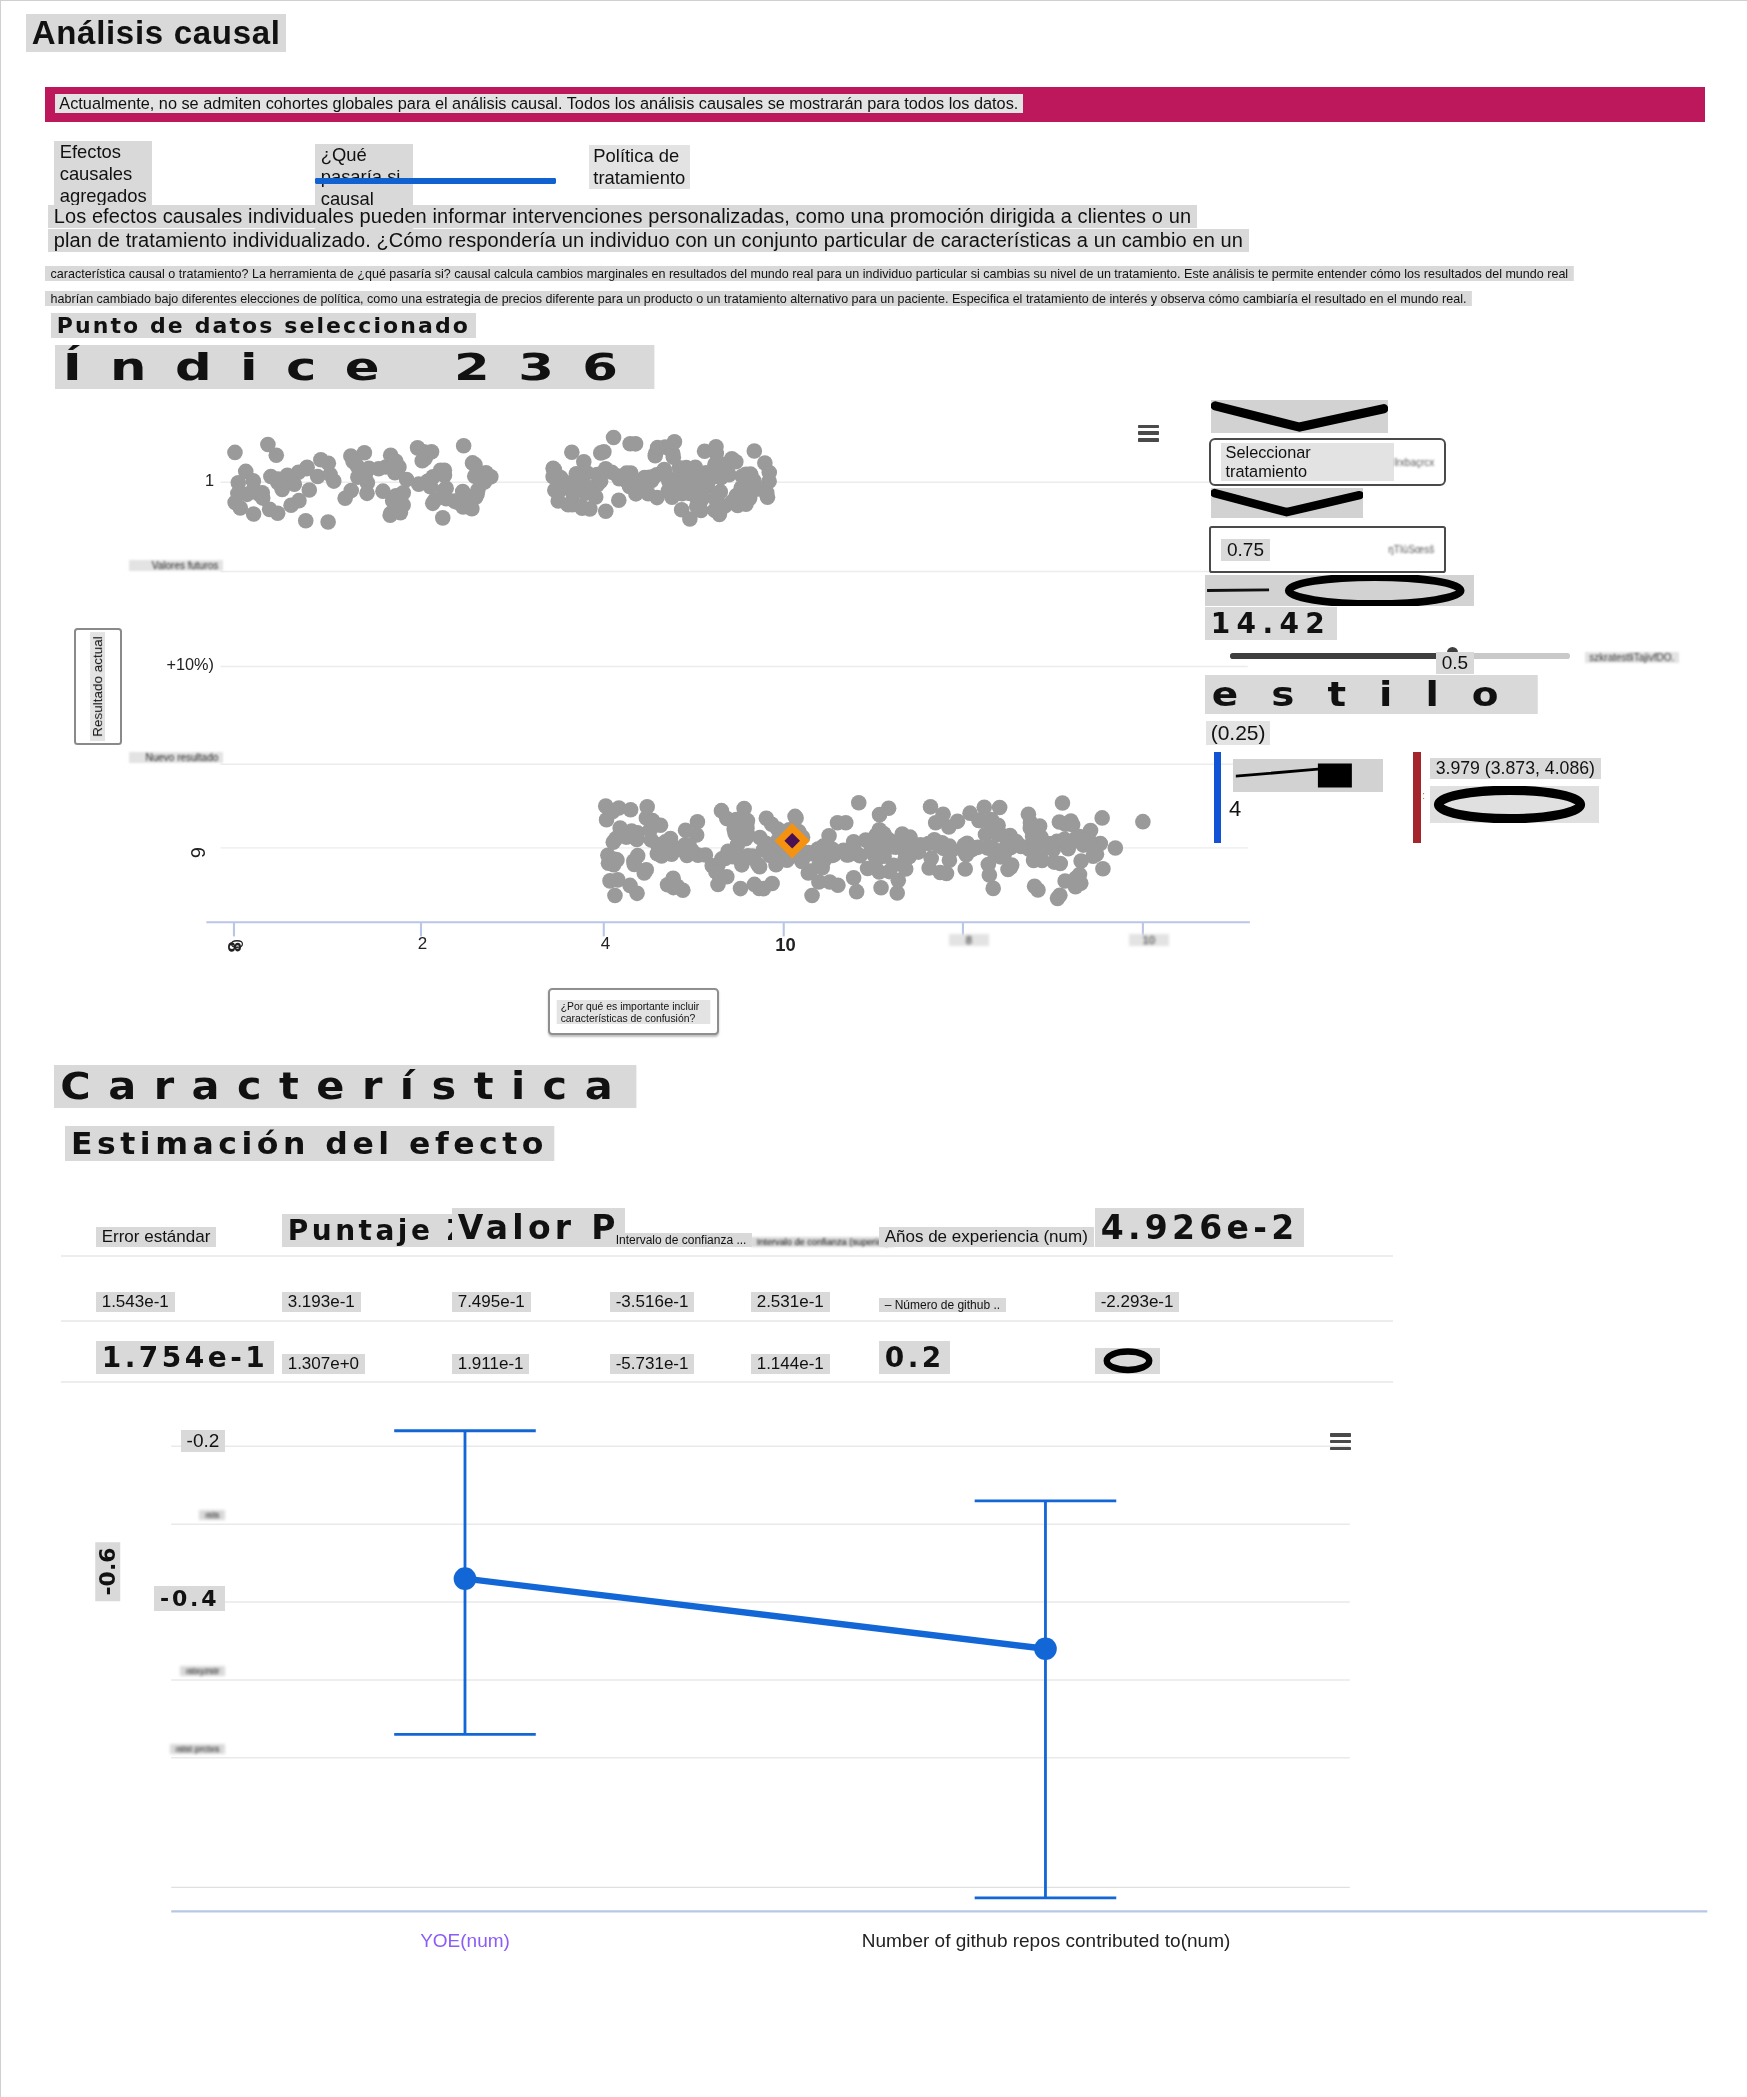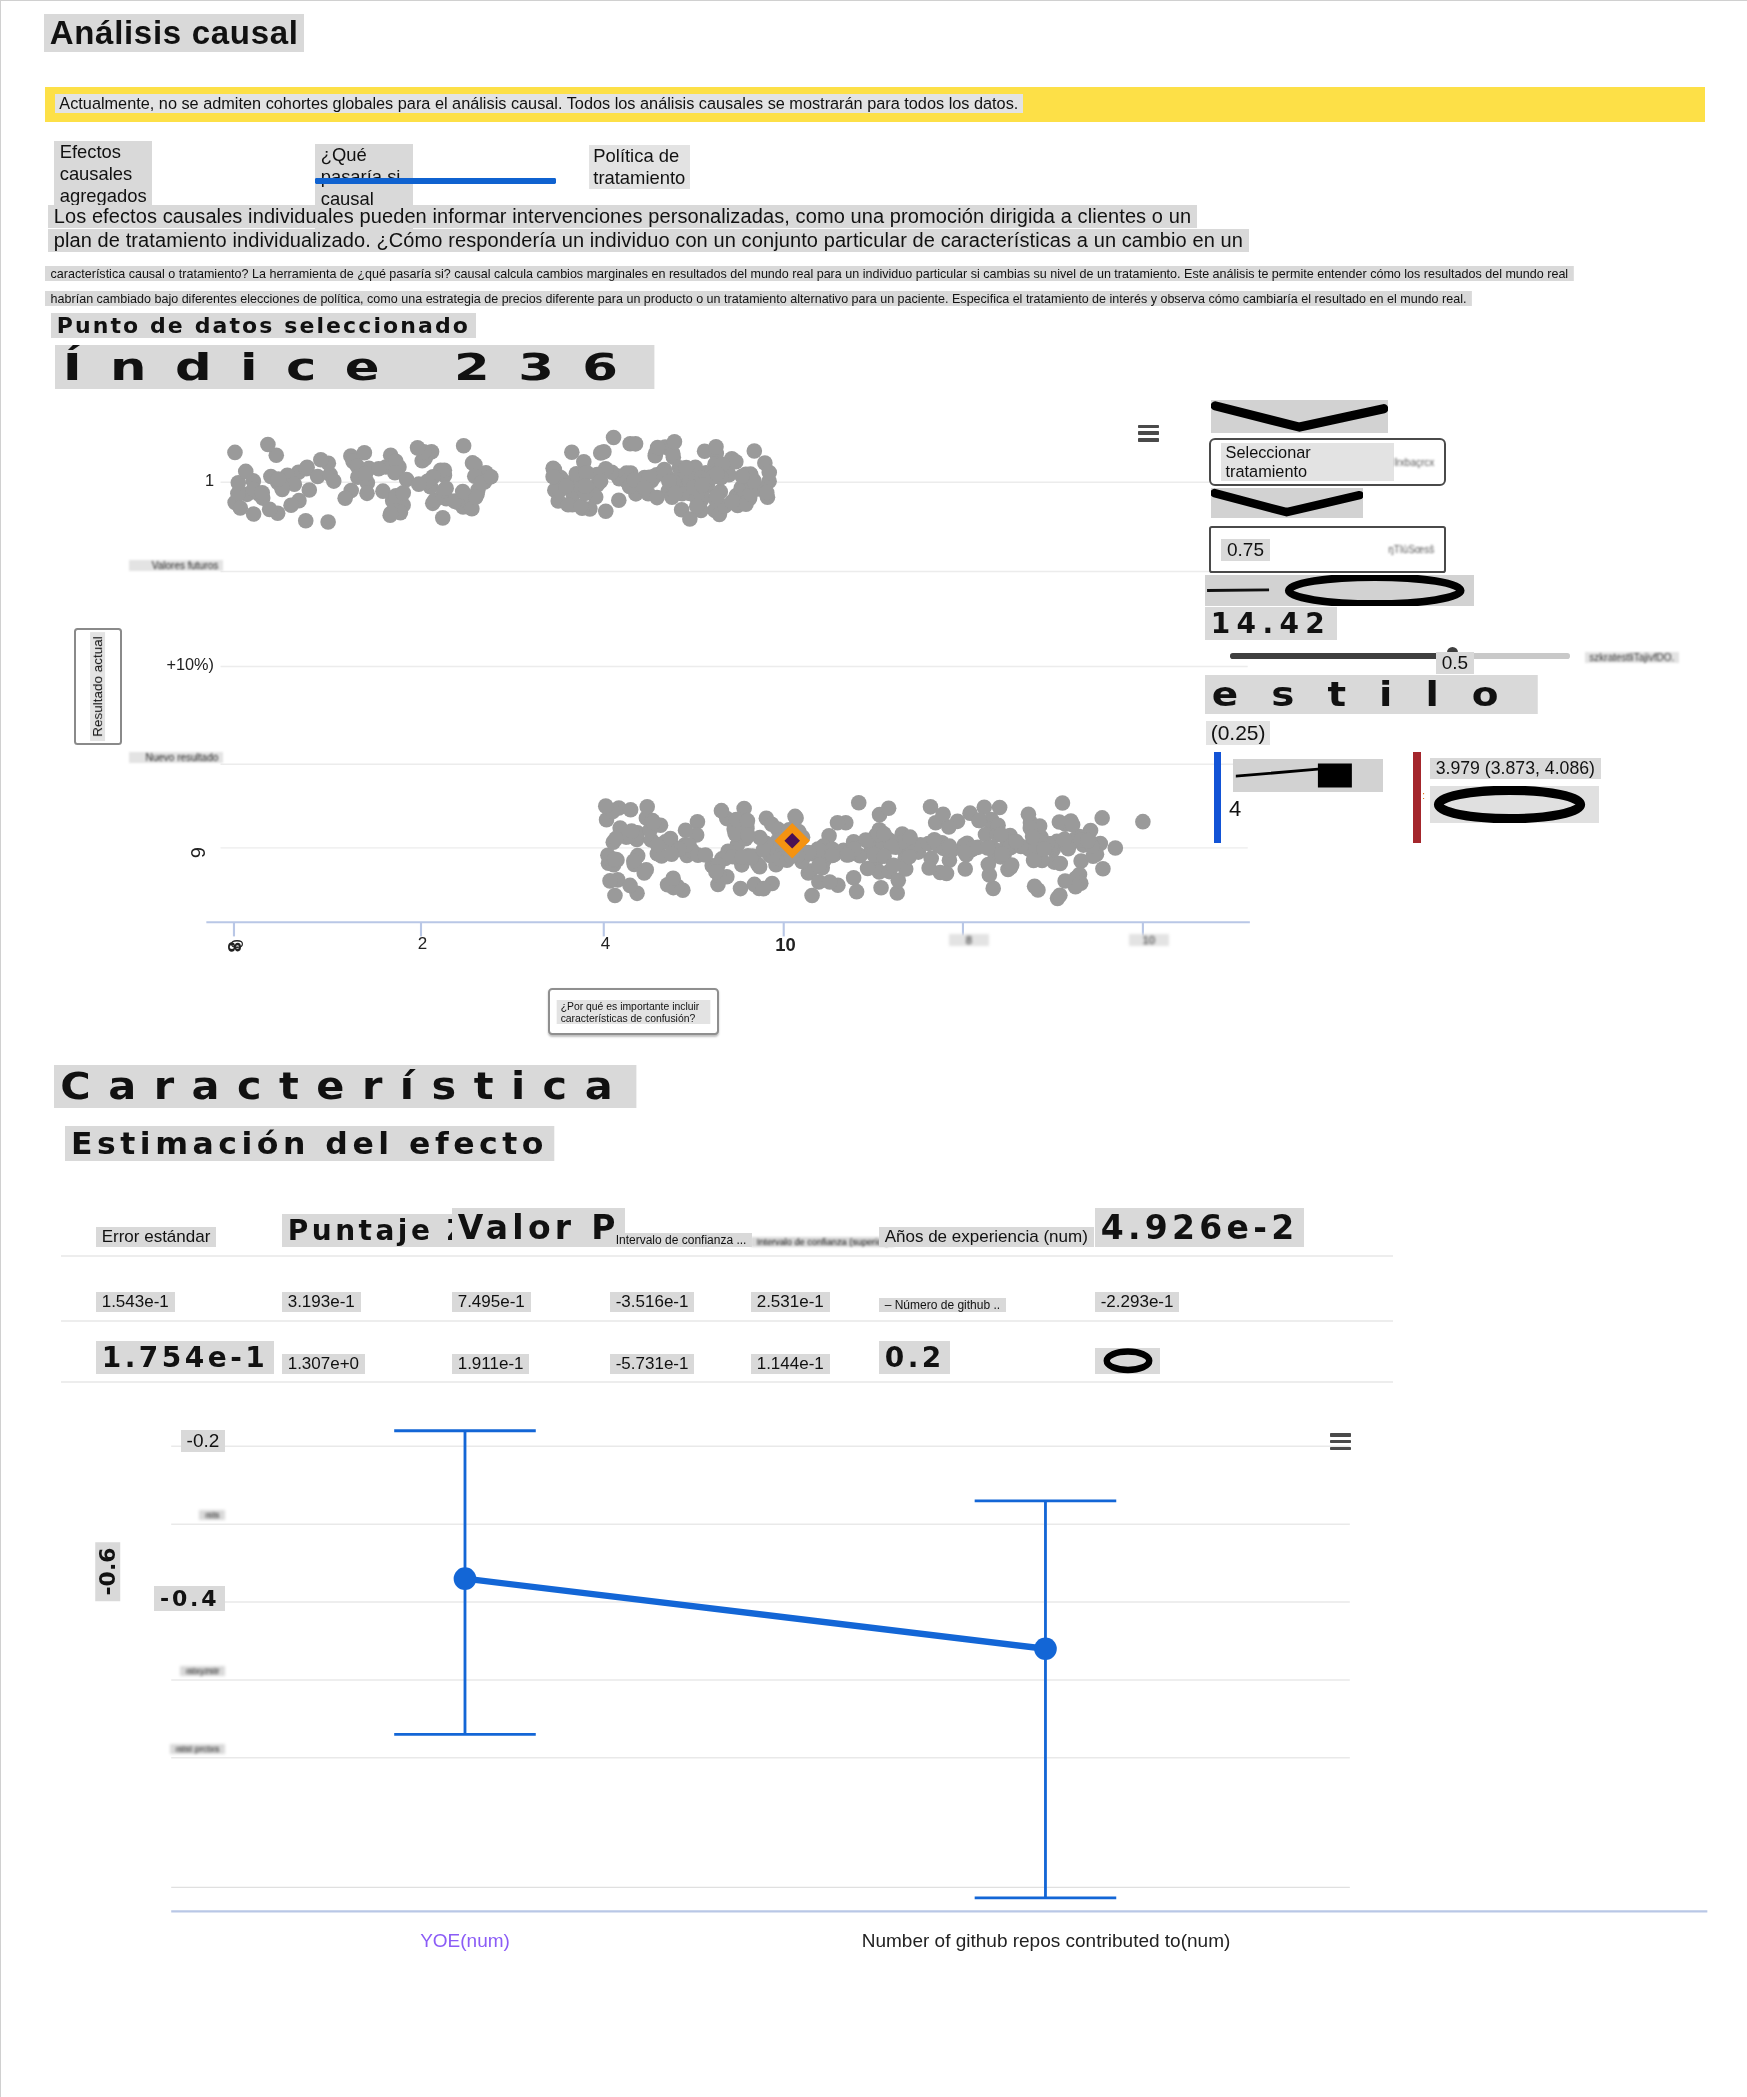--- a/index.html
+++ b/index.html
@@ -5,21 +5,21 @@
   html,body{margin:0;padding:0;background:#fff;}
   #page{position:relative;width:1748px;height:2097px;background:#fff;border:0.7px solid #d0d0d0;
         font-family:"Liberation Sans",sans-serif;color:#111;overflow:hidden;}
   .abs{position:absolute;}
   .hl{background:#d9d9d9;padding:0 5.7px;display:inline-block;}
   .hl2{background:#e3e3e3;padding:0 4.3px;display:inline-block;}
   .blur1{filter:blur(0.7px);}
   .blur2{filter:blur(1.3px);}
   .blur3{filter:blur(1.8px);}
   .title{font-size:33px;font-weight:bold;letter-spacing:0.7px;}
-  .notice-bar{background:#fde047;}
+  .notice-bar{background:#be185d;}
   .notice-text{font-size:16.3px;}
   .tab{font-size:18.4px;cursor:pointer;}
   .tab-underline{background:#0f62d0;height:5.7px;border-radius:1.4px;}
   .para-lg{font-size:20px;letter-spacing:0.1px;white-space:nowrap;}
   .para-sm{font-size:12.8px;white-space:nowrap;transform:scaleX(.98);transform-origin:left;}
   .h-selected{font-size:22px;font-weight:bold;font-family:"DejaVu Sans",sans-serif;letter-spacing:2.1px;}
   .h-index{font-size:38px;font-weight:bold;font-family:"DejaVu Sans",sans-serif;letter-spacing:21px;transform:scaleX(1.35);transform-origin:left;}
   .h-carac{font-size:37px;font-weight:bold;font-family:"DejaVu Sans",sans-serif;letter-spacing:15.6px;transform:scaleX(1.12);transform-origin:left;}
   .h-estim{font-size:30px;font-weight:bold;font-family:"DejaVu Sans",sans-serif;letter-spacing:4.3px;transform:scaleX(1.05);transform-origin:left;}
   .ytick{font-size:16.3px;color:#222;}
@@ -45,21 +45,21 @@
   .c-xs{font-size:9.2px;}
   .sep{position:absolute;height:2.1px;background:#ededed;}
   .legend-bar{width:7.8px;}
   svg{display:block;}
 </style>
 </head>
 <body>
 
 <div id="page">
 
-  <div class="abs" style="left:43px;top:12.8px;">
+  <div class="abs" style="left:25px;top:12.8px;">
     <span class="title hl">Análisis causal</span>
   </div>
 
   <div class="abs notice-bar" style="left:44px;top:86px;width:1660px;height:35px;">
     <span class="notice-text hl2 abs" style="left:10px;top:7px;">Actualmente, no se admiten cohortes globales para el análisis causal. Todos los análisis causales se mostrarán para todos los datos.</span>
   </div>
 
   <div class="abs" style="left:53px;top:140px;">
     <span class="tab hl abs" style="left:0;top:0;">Efectos causales agregados</span>
     <span class="tab hl abs" style="left:261px;top:2.8px;">¿Qué pasaría si causal individual?</span>

